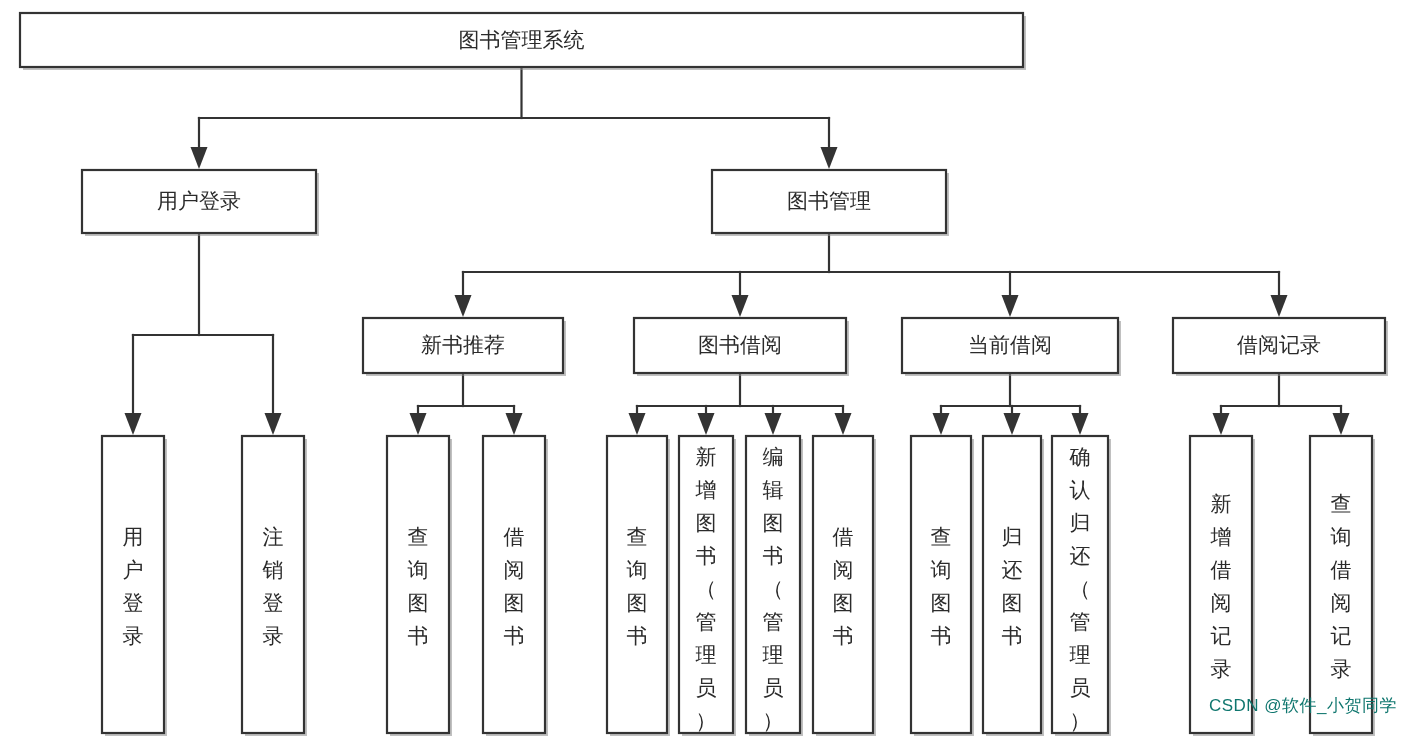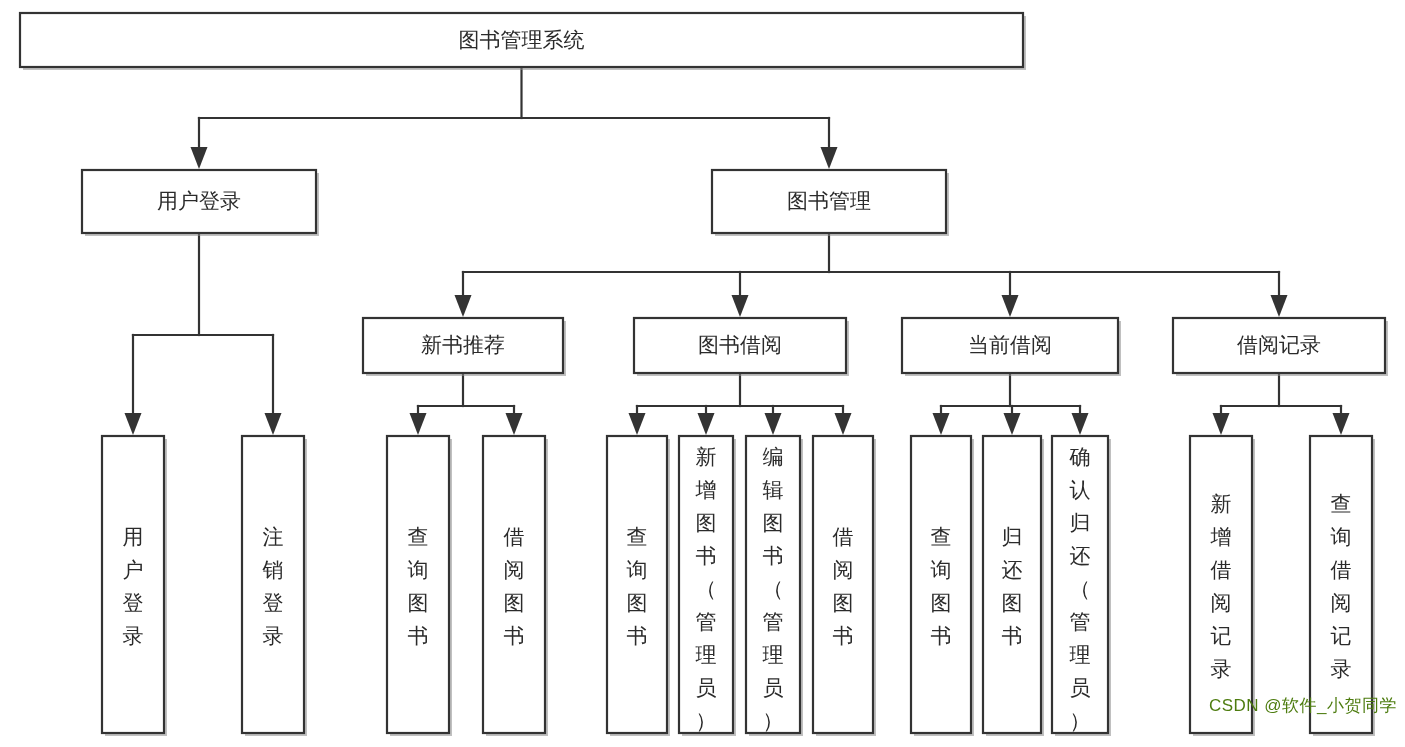--- a/index.html
+++ b/index.html
@@ -57,21 +57,21 @@
     font-size: 21px;
     fill: #2b2b2b;
     text-anchor: middle;
   }
   .watermark-text {
     position: absolute;
     right: 8px;
     bottom: 6px;
     font-family: "Liberation Sans", "DejaVu Sans", sans-serif;
     font-size: 17px;
-    color: #4d7c0f;
+    color: #0f766e;
     white-space: nowrap;
     letter-spacing: 0.5px;
     pointer-events: none;
   }
 </style>
 </head>
 <body>
 
 <div id="diagram-root">
   <svg id="tree-svg" viewBox="0 0 1405 747" xmlns="http://www.w3.org/2000/svg">

